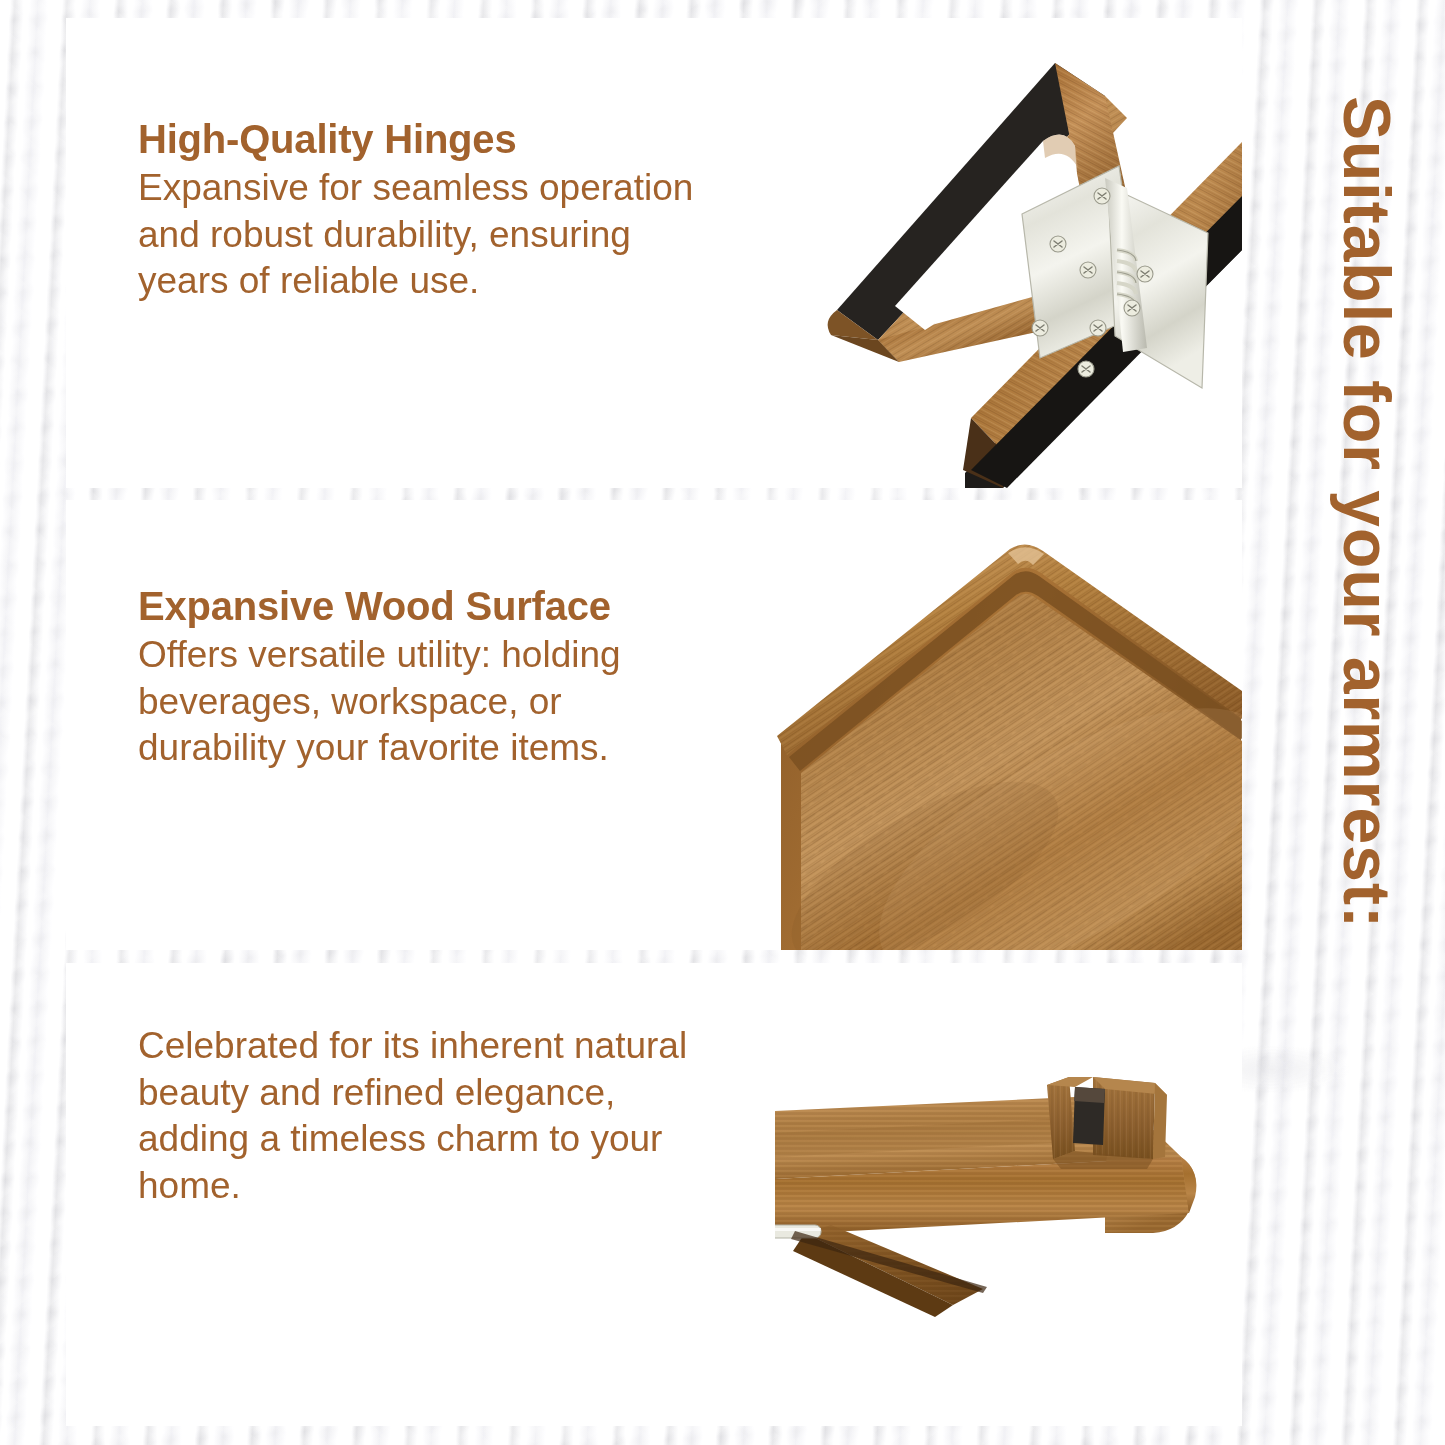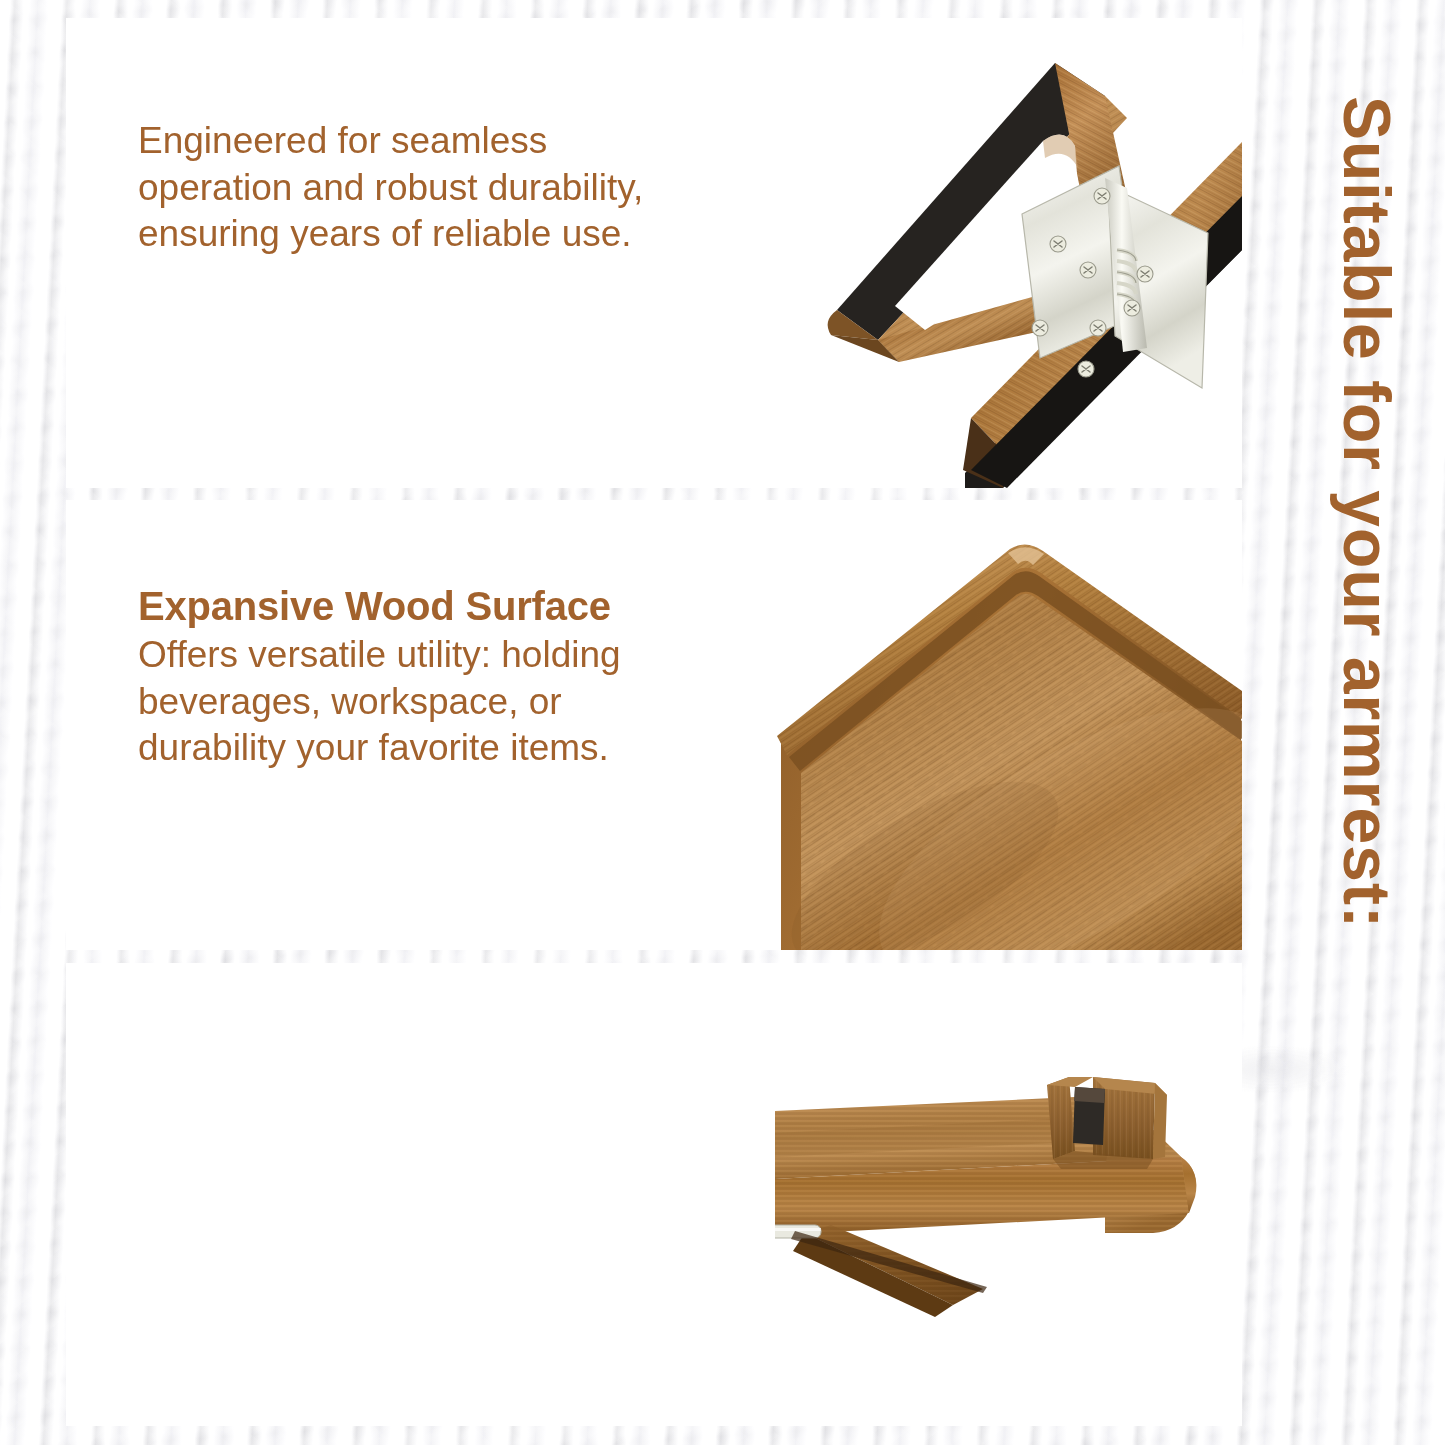--- a/index.html
+++ b/index.html
@@ -145,21 +145,22 @@
 <body>
 
 <div class="canvas">
 
   <div class="bg-texture"></div>
   <div class="bg-speckle"></div>
 
   <div class="panel" id="panel-0">
 
     <div class="panel-text">
-      <p class="feature-body">Engineered for seamless operation and robust durability, ensuring years of reliable use.</p>
+      <p class="feature-title">High-Quality Hinges</p>
+      <p class="feature-body">Expansive for seamless operation and robust durability, ensuring years of reliable use.</p>
     </div>
 
     <div class="photo" id="photo-0">
       <svg viewBox="0 0 467 470" width="467" height="470" preserveAspectRatio="none">
         <defs>
           <linearGradient id="w1" x1="0" y1="0" x2="1" y2="1">
             <stop offset="0%" stop-color="#b88049"></stop>
             <stop offset="25%" stop-color="#a06a31"></stop>
             <stop offset="50%" stop-color="#c08f55"></stop>
             <stop offset="75%" stop-color="#92602b"></stop>
@@ -343,20 +344,21 @@
         <ellipse cx="150" cy="330" rx="150" ry="60" fill="#6f4619" opacity="0.10" transform="rotate(-30 150 330)"></ellipse>
 
         <path d="M233,10 Q251,-2 269,11 L258,22 Q251,14 243,21 Z" fill="#e2c093" opacity="0.8"></path>
       </svg>
     </div>
   </div>
 
   <div class="panel" id="panel-2">
 
     <div class="panel-text">
+      <p class="feature-body">Celebrated for its inherent natural beauty and refined elegance, adding a timeless charm to your home.</p>
     </div>
 
     <div class="photo" id="photo-2">
       <svg viewBox="0 0 467 250" width="467" height="250" preserveAspectRatio="none">
         <defs>
           <linearGradient id="w3top" x1="0" y1="0" x2="0.2" y2="1">
             <stop offset="0%" stop-color="#c6955c"></stop>
             <stop offset="35%" stop-color="#b07f44"></stop>
             <stop offset="70%" stop-color="#bd8c51"></stop>
             <stop offset="100%" stop-color="#9b6a30"></stop>

